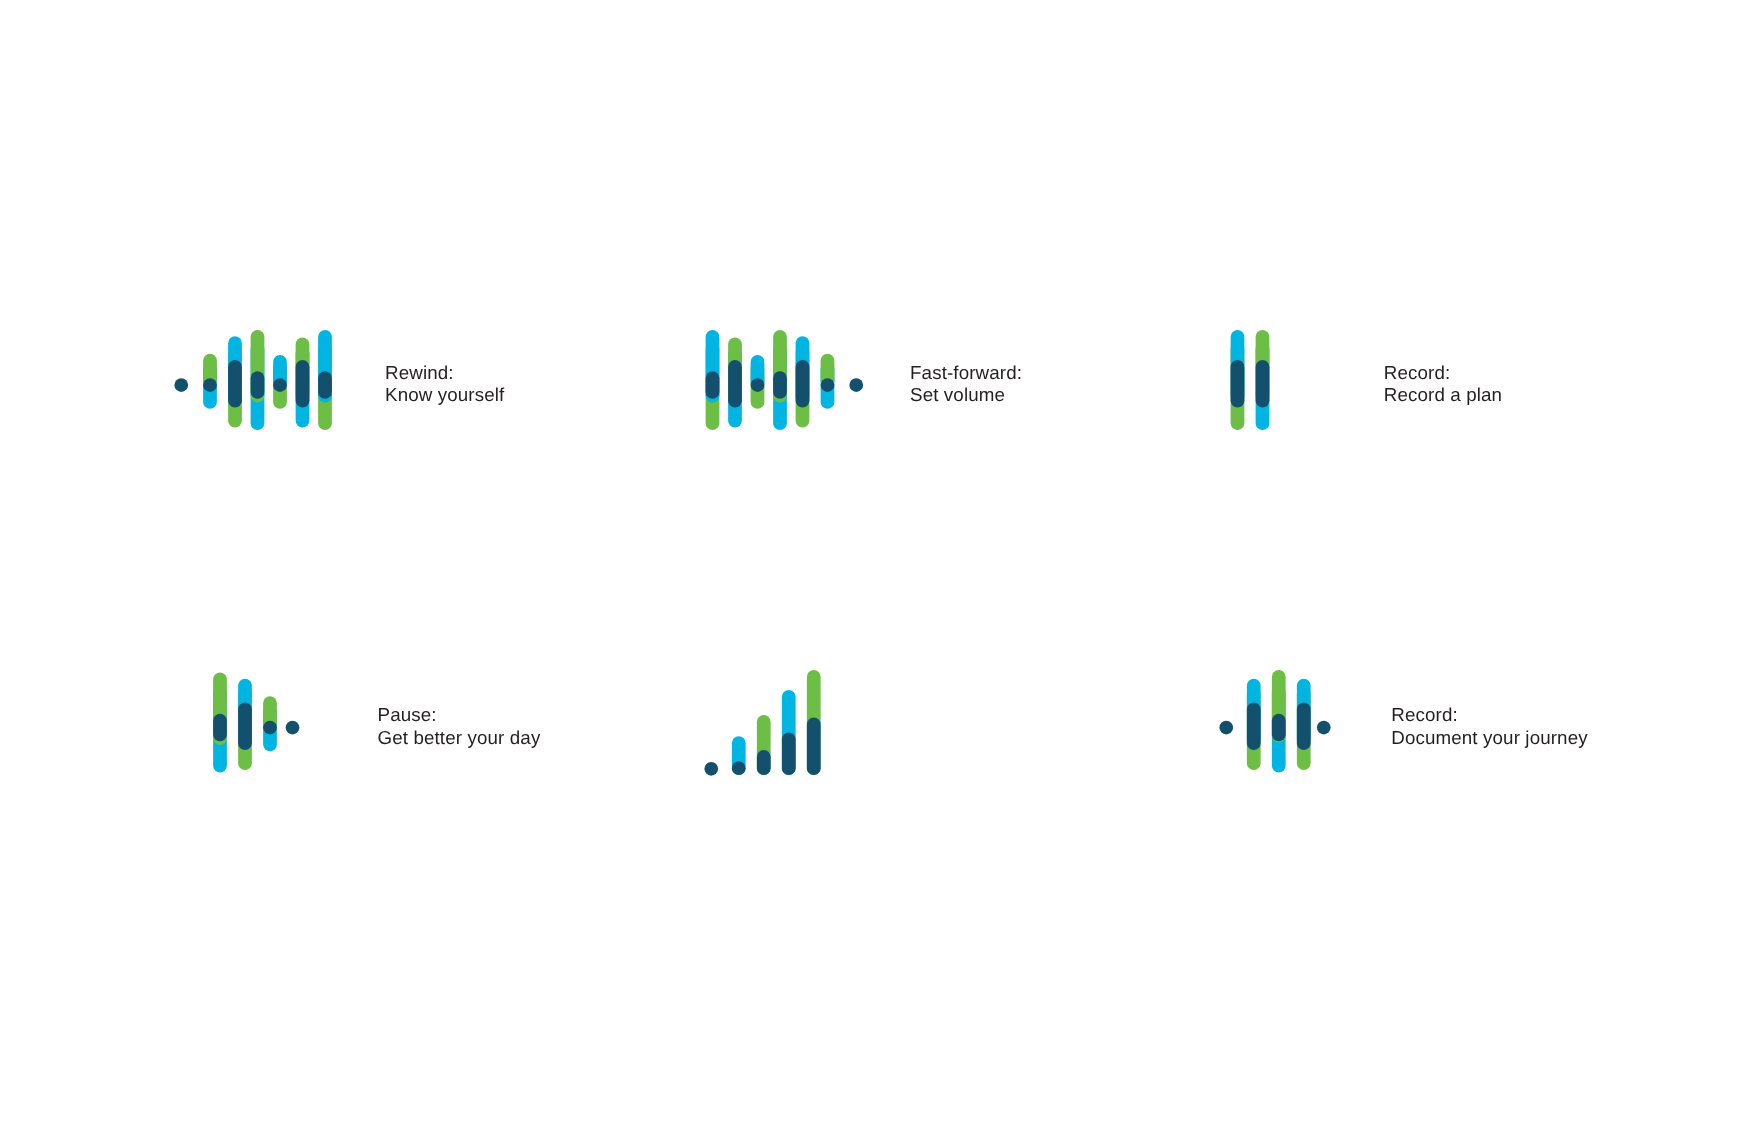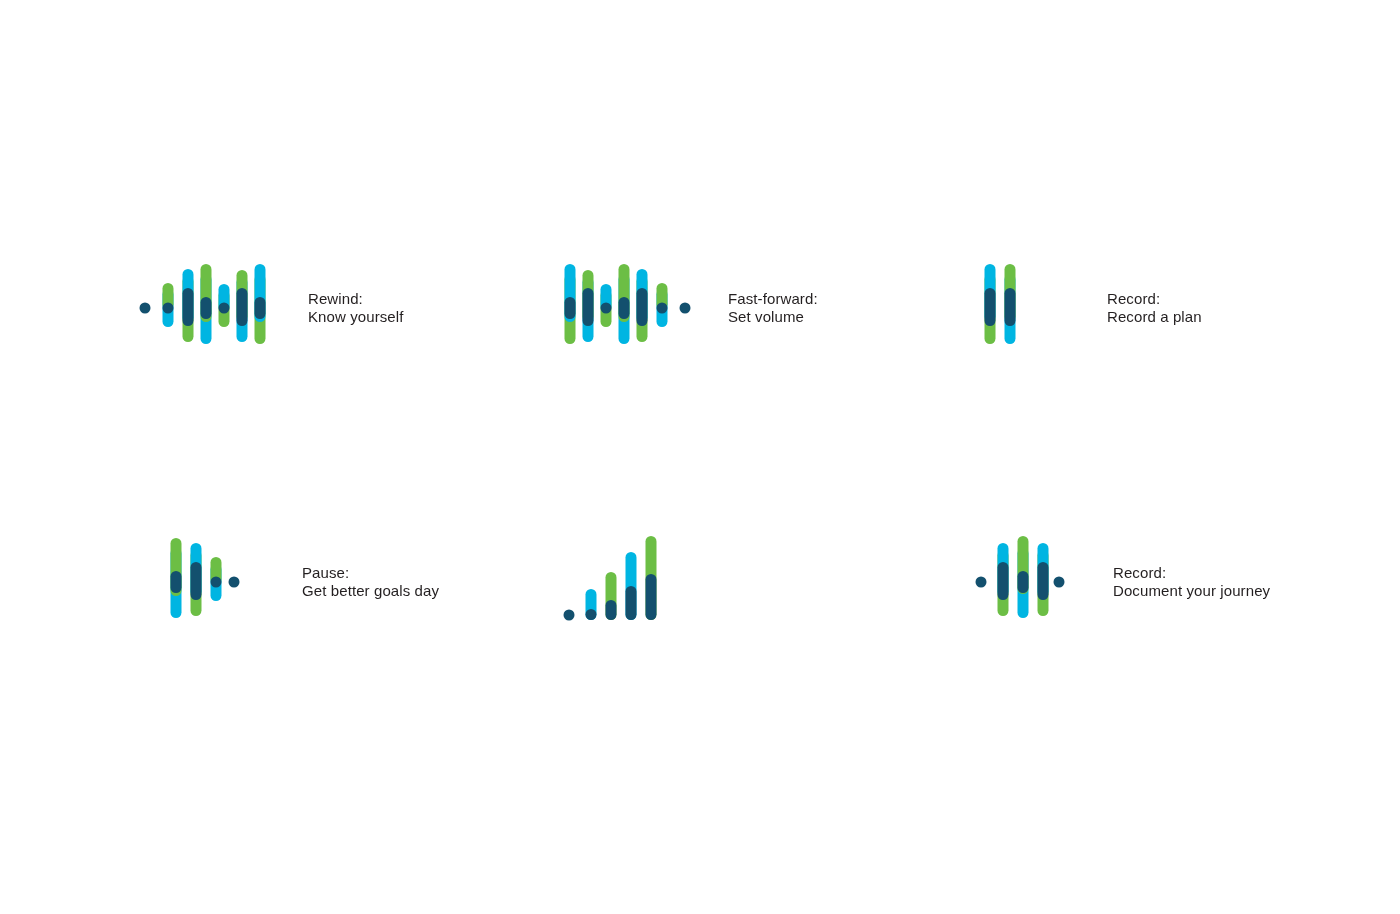--- a/index.html
+++ b/index.html
@@ -179,21 +179,21 @@
         <rect x="70.5" y="40" width="11" height="37" rx="5.5" fill="#00b5e2"></rect>
         <rect x="70.5" y="33" width="11" height="28" rx="5.5" fill="#6cbe45"></rect>
         <circle cx="76" cy="58" r="5.5" fill="#13506e"></circle>
 
         <circle cx="94" cy="58" r="5.5" fill="#13506e"></circle>
       </svg>
     </div>
     <div class="gap-play"></div>
     <div class="caption">
       <span class="line">Pause:</span>
-      <span class="line">Get better goals day</span>
+      <span class="line">Get better your day</span>
     </div>
   </div>
 
   <div class="cell r2 c2">
     <div class="glyph">
       <svg width="96" height="116" viewBox="0 0 96 116" aria-hidden="true">
 
         <circle cx="9" cy="91" r="5.5" fill="#13506e"></circle>
 
         <rect x="25.5" y="65" width="11" height="31" rx="5.5" fill="#00b5e2"></rect>

